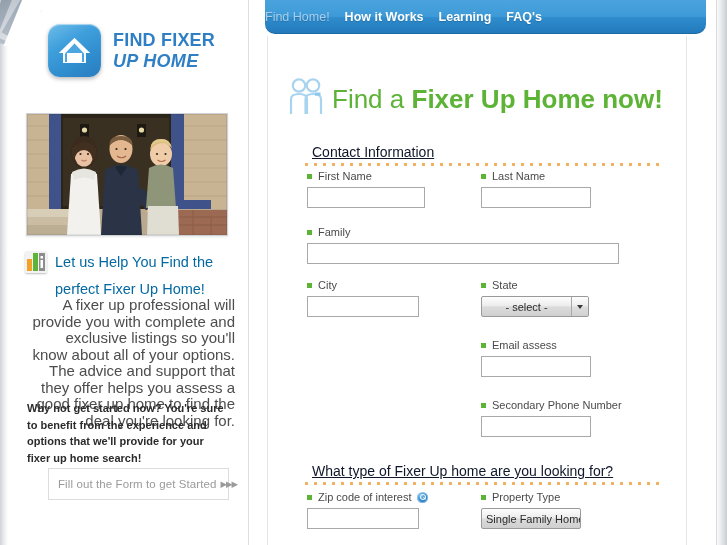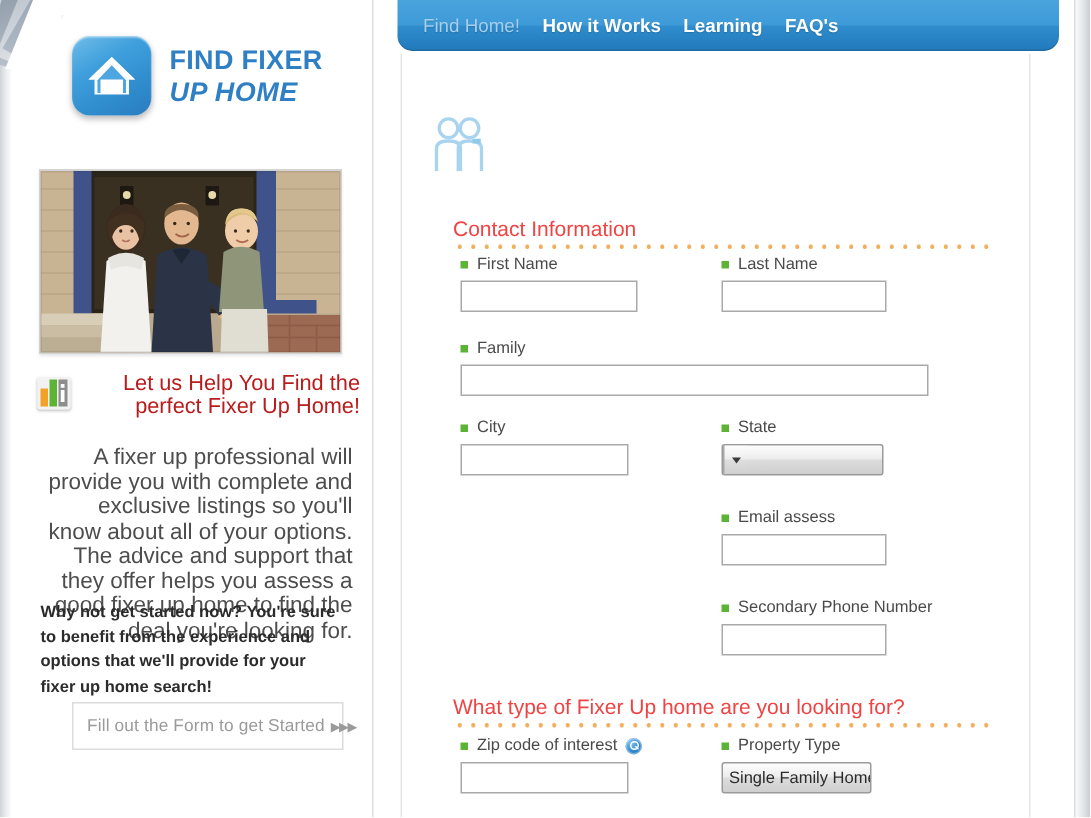--- a/index.html
+++ b/index.html
@@ -113,21 +113,21 @@
   .help-head {
     display: flex; align-items: flex-start; gap: 8px;
   }
   .help-icon {
     width: 22px; height: 22px; flex: 0 0 auto; margin-top: 2px;
     position: relative; border-radius: 2px;
     box-shadow: 0 1px 2px rgba(0,0,0,0.25);
     background: #ffffff; overflow: hidden;
   }
   .help-title {
-    color: #b91c1c; font-size: 14.5px; line-height: 15px; text-align: right;
+    color: #0369a1; font-size: 14.5px; line-height: 27px;
   }
 
   .body-copy {
     position: absolute; left: 27px; top: 297px; width: 208px;
     color: #4d4d4d; font-size: 15px; line-height: 16.5px; text-align: right;
   }
   .bold-copy {
     position: absolute; left: 27px; top: 400px; width: 200px;
     color: #2b2b2b; font-size: 11px; font-weight: bold; line-height: 16.5px;
   }
@@ -156,21 +156,21 @@
     background: #e3e5e8;
   }
 
   .navbar {
     position: absolute; left: 265px; top: 0;
     width: 441px; height: 34px;
     background: linear-gradient(to bottom, #4aa3dd 0%, #3e9bd8 48%, #2f8ccd 52%, #2179bb 100%);
     border-radius: 0 0 10px 10px;
     box-shadow: inset 0 -1px 0 rgba(0,0,0,0.12);
     display: flex; align-items: center;
-    padding-left: 17px;
+    padding-left: 0;
   }
   .nav-item {
     font-size: 12.5px; font-weight: bold; color: #ffffff;
     margin-right: 15px; white-space: nowrap;
     text-shadow: 0 1px 1px rgba(0,0,0,0.18);
     cursor: pointer;
   }
   .nav-item.dim { color: #a5cfec; font-weight: normal; }
 
   .page-title {
@@ -180,23 +180,24 @@
   .people-icon { width: 37px; height: 40px; flex: 0 0 auto; }
   .title-text {
     margin-left: 7px; margin-bottom: 2px;
     color: #5cb335; font-size: 26px; line-height: 30px;
     white-space: nowrap;
   }
   .title-text b { font-weight: bold; }
   .title-text .light { font-weight: normal; }
 
   .section-head {
-    position: absolute; left: 302px;
-    color: #ef4444; font-size: 14px;
+    position: absolute; left: 312px;
+    color: #0f172a; font-size: 14px;
     white-space: nowrap;
+    text-decoration: underline;
   }
   .dotline {
     position: absolute; left: 302px;
     width: 360px; height: 3px;
     background-image: radial-gradient(circle, #f2ae5c 0 1.4px, transparent 1.6px);
     background-size: 9px 3px;
     background-repeat: repeat-x;
   }
 
   .field {
@@ -419,20 +420,23 @@
       <svg width="37" height="40" viewBox="0 0 37 40">
         <g fill="none" stroke="#a9d4ef" stroke-width="2.2">
           <circle cx="11" cy="9.5" r="6.2"></circle>
           <path d="M3 38 L3 23 q0 -5 8 -5 q8 0 8 5 L19 38"></path>
           <circle cx="25" cy="9.5" r="6.2"></circle>
           <path d="M17.5 38 L17.5 23 q0 -5 7.5 -5 q8 0 8 5 L33 38"></path>
         </g>
         <rect x="27" y="16.5" width="5.5" height="3.2" fill="#8fc9ea"></rect>
       </svg>
     </span>
+    <span class="title-text">
+      <span class="light">Find a </span><b>Fixer Up Home now!</b>
+    </span>
   </div>
 
   <div class="section-head" style="top:144px">Contact Information</div>
   <div class="dotline" style="top:163px"></div>
 
   <div class="field" style="left:307px; top:170px">
     <div class="flabel">
       <span class="req"></span>
       <span>First Name</span>
     </div>
@@ -462,20 +466,21 @@
     </div>
     <input class="txt" style="width: 112px;" placeholder="">
   </div>
 
   <div class="field" style="left:481px; top:279px">
     <div class="flabel">
       <span class="req"></span>
       <span>State</span>
     </div>
     <div class="selwrap">
+      <span class="sel-val">- select -</span>
       <span class="sel-btn">
           <i class="caret"></i>
         </span>
     </div>
   </div>
 
 
   <div class="field" style="left:481px; top:339px">
     <div class="flabel">
       <span class="req"></span>

